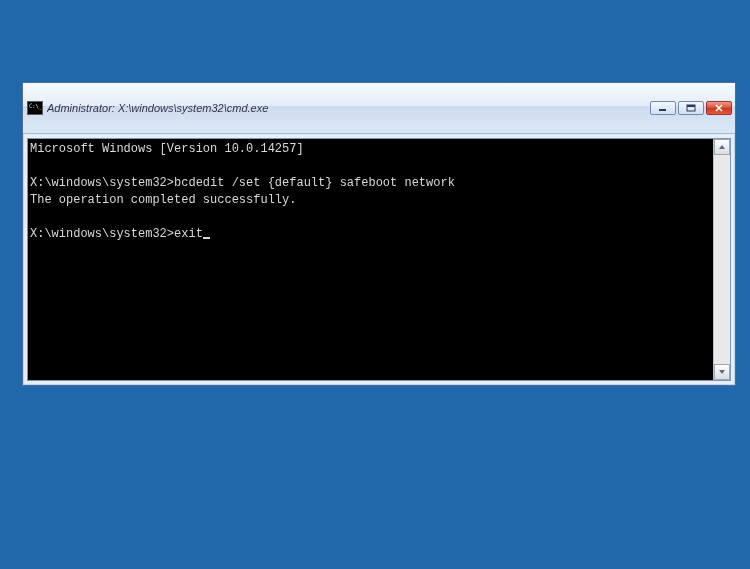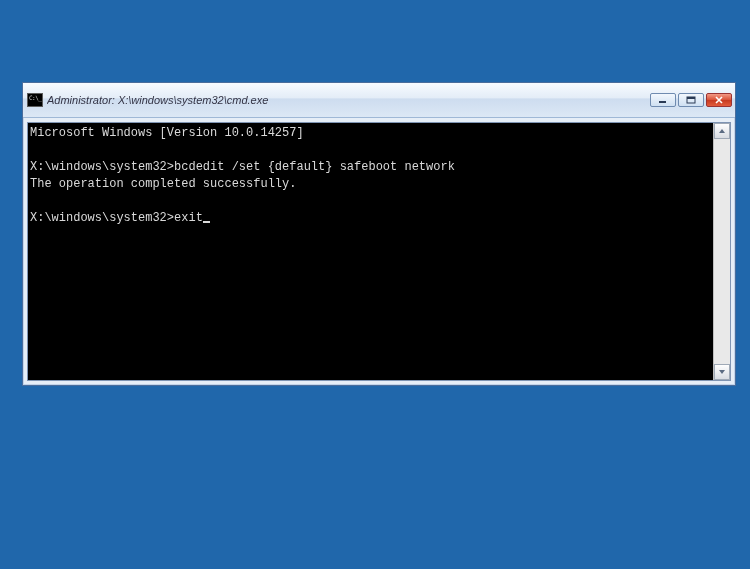--- a/index.html
+++ b/index.html
@@ -26,21 +26,21 @@
   }
 
   .titlebar {
     height: 18px;
     background: linear-gradient(to bottom, #f7fbff 0%, #e3ecf7 45%, #cddcef 46%, #dce8f5 100%);
     border-bottom: 1px solid #9fb8d6;
     display: flex;
     align-items: center;
     font-size: 11px;
     color: #334;
-    padding: 8px 2px;
+    padding: 16px 2px;
   }
 
   .titlebar .sys-icon {
     width: 14px;
     height: 12px;
     margin: 0 4px 0 2px;
     background: #000;
     border: 1px solid #5c5c5c;
     position: relative;
     flex-shrink: 0;

